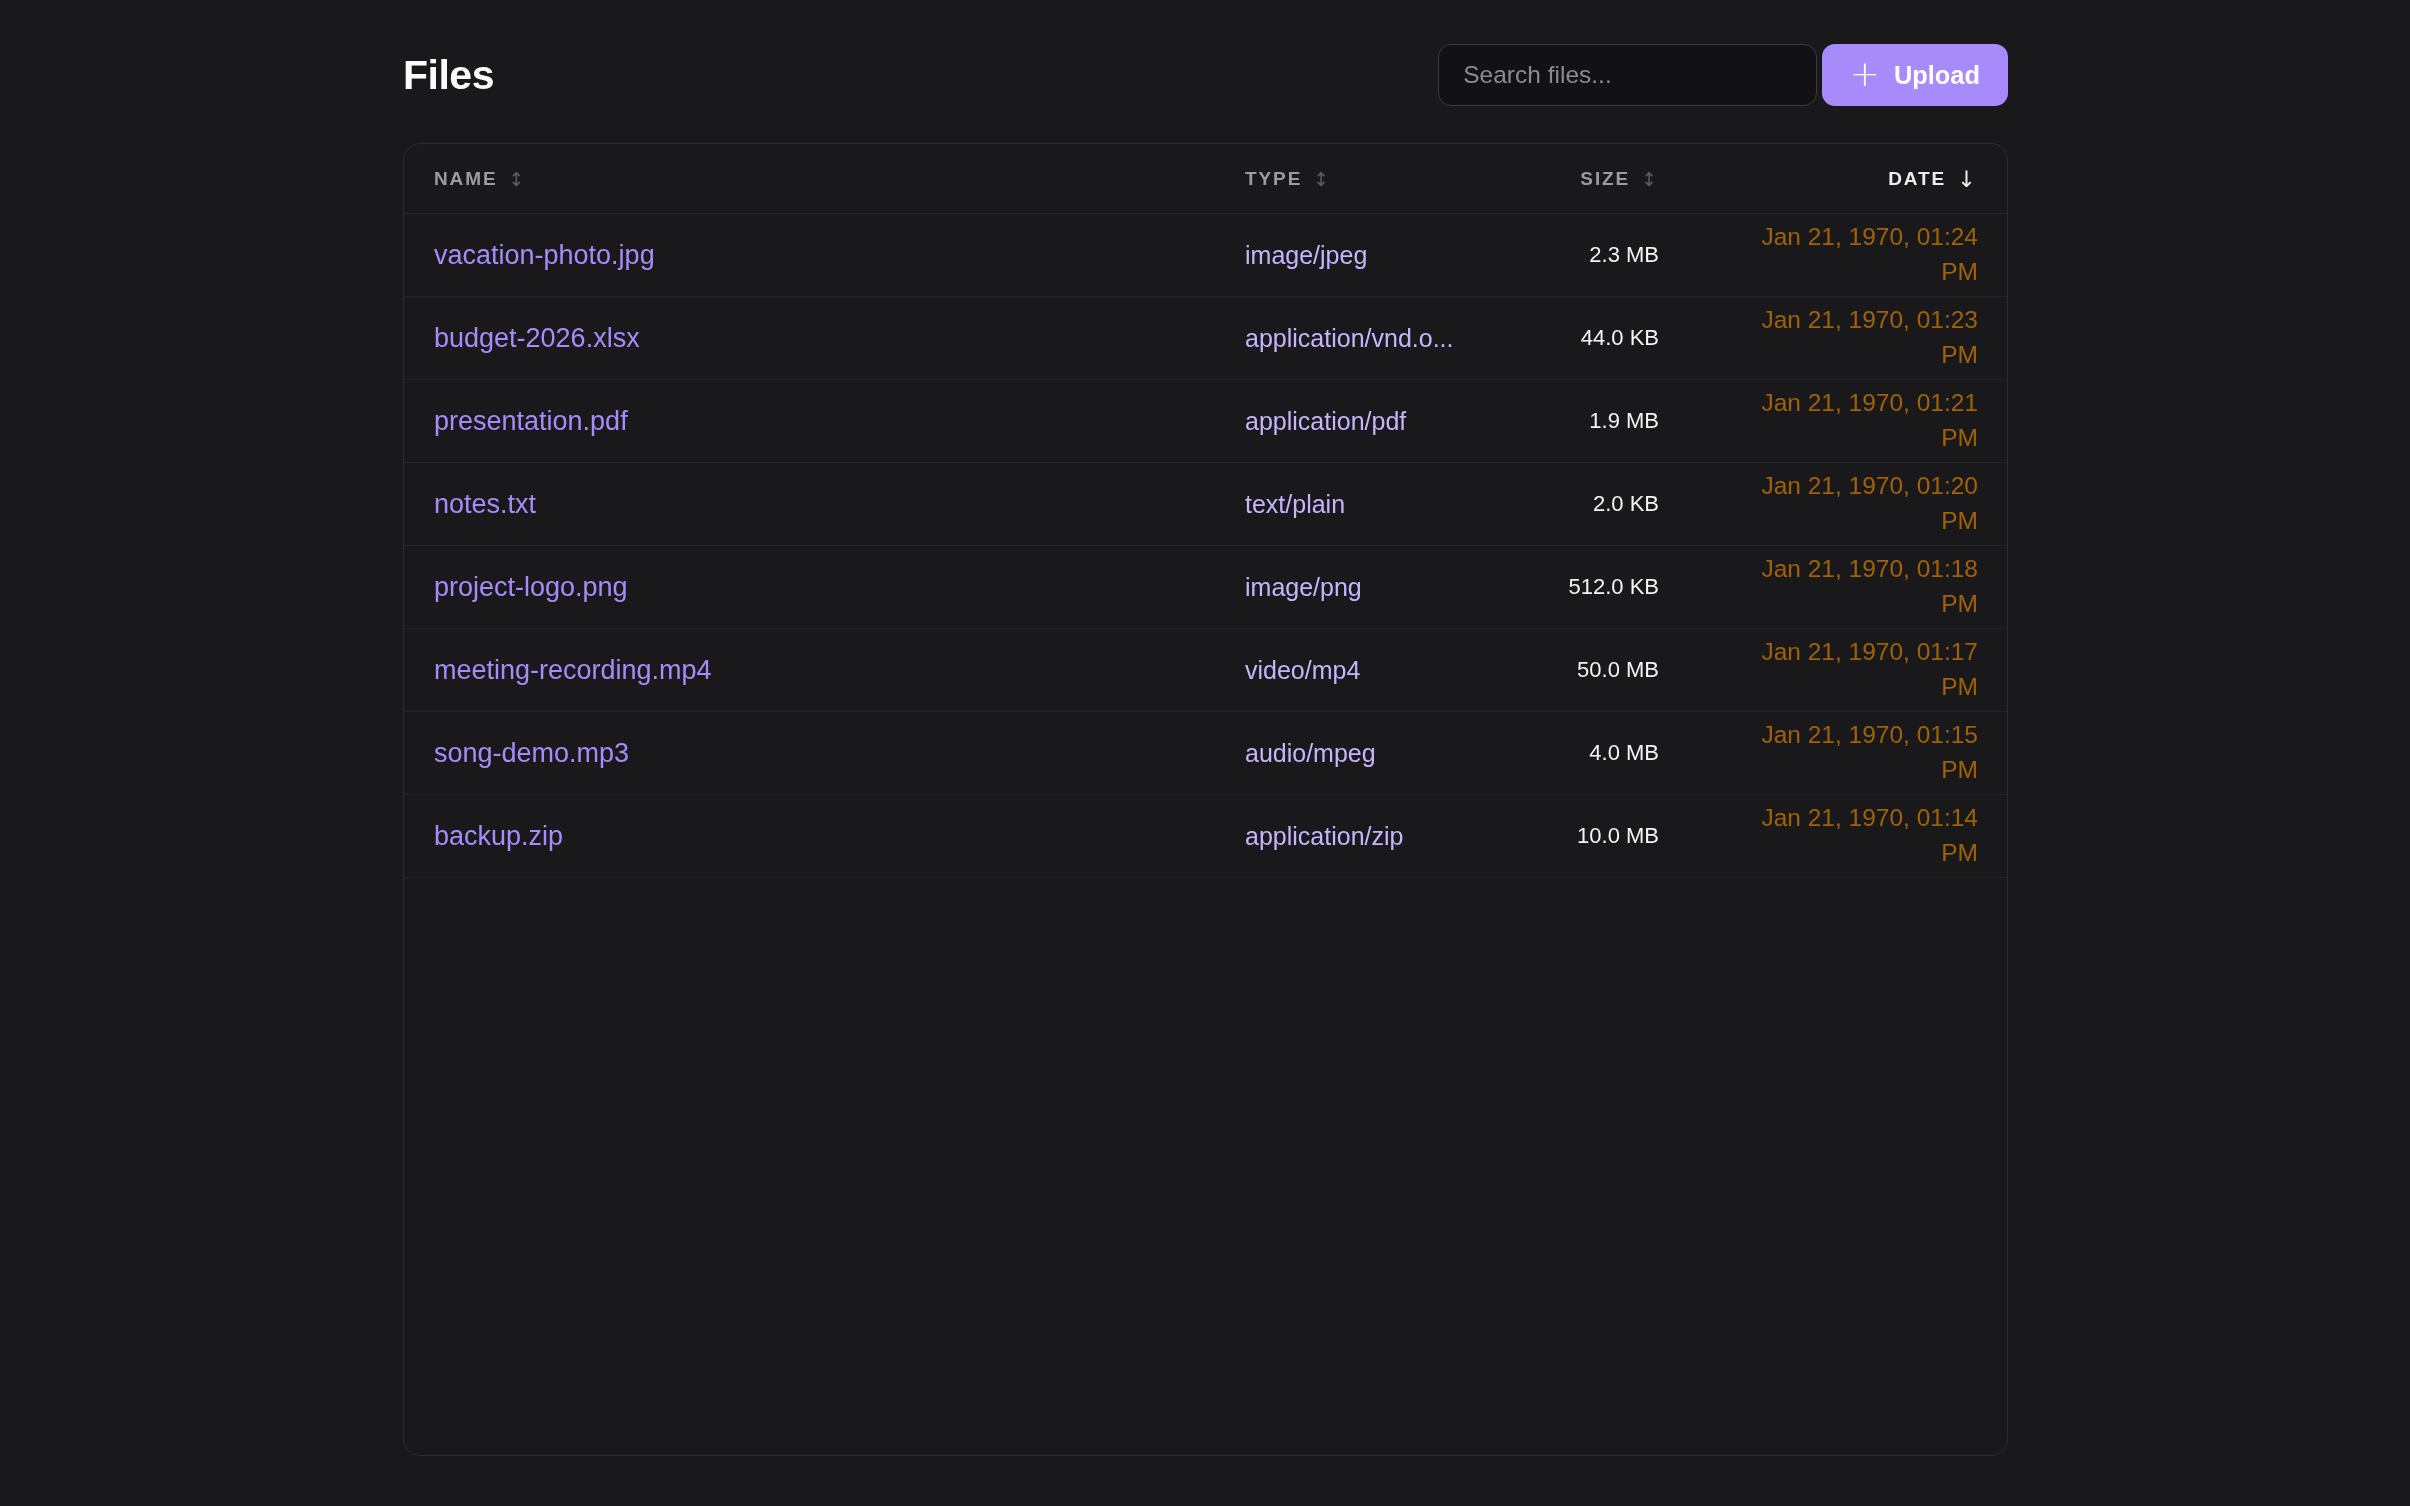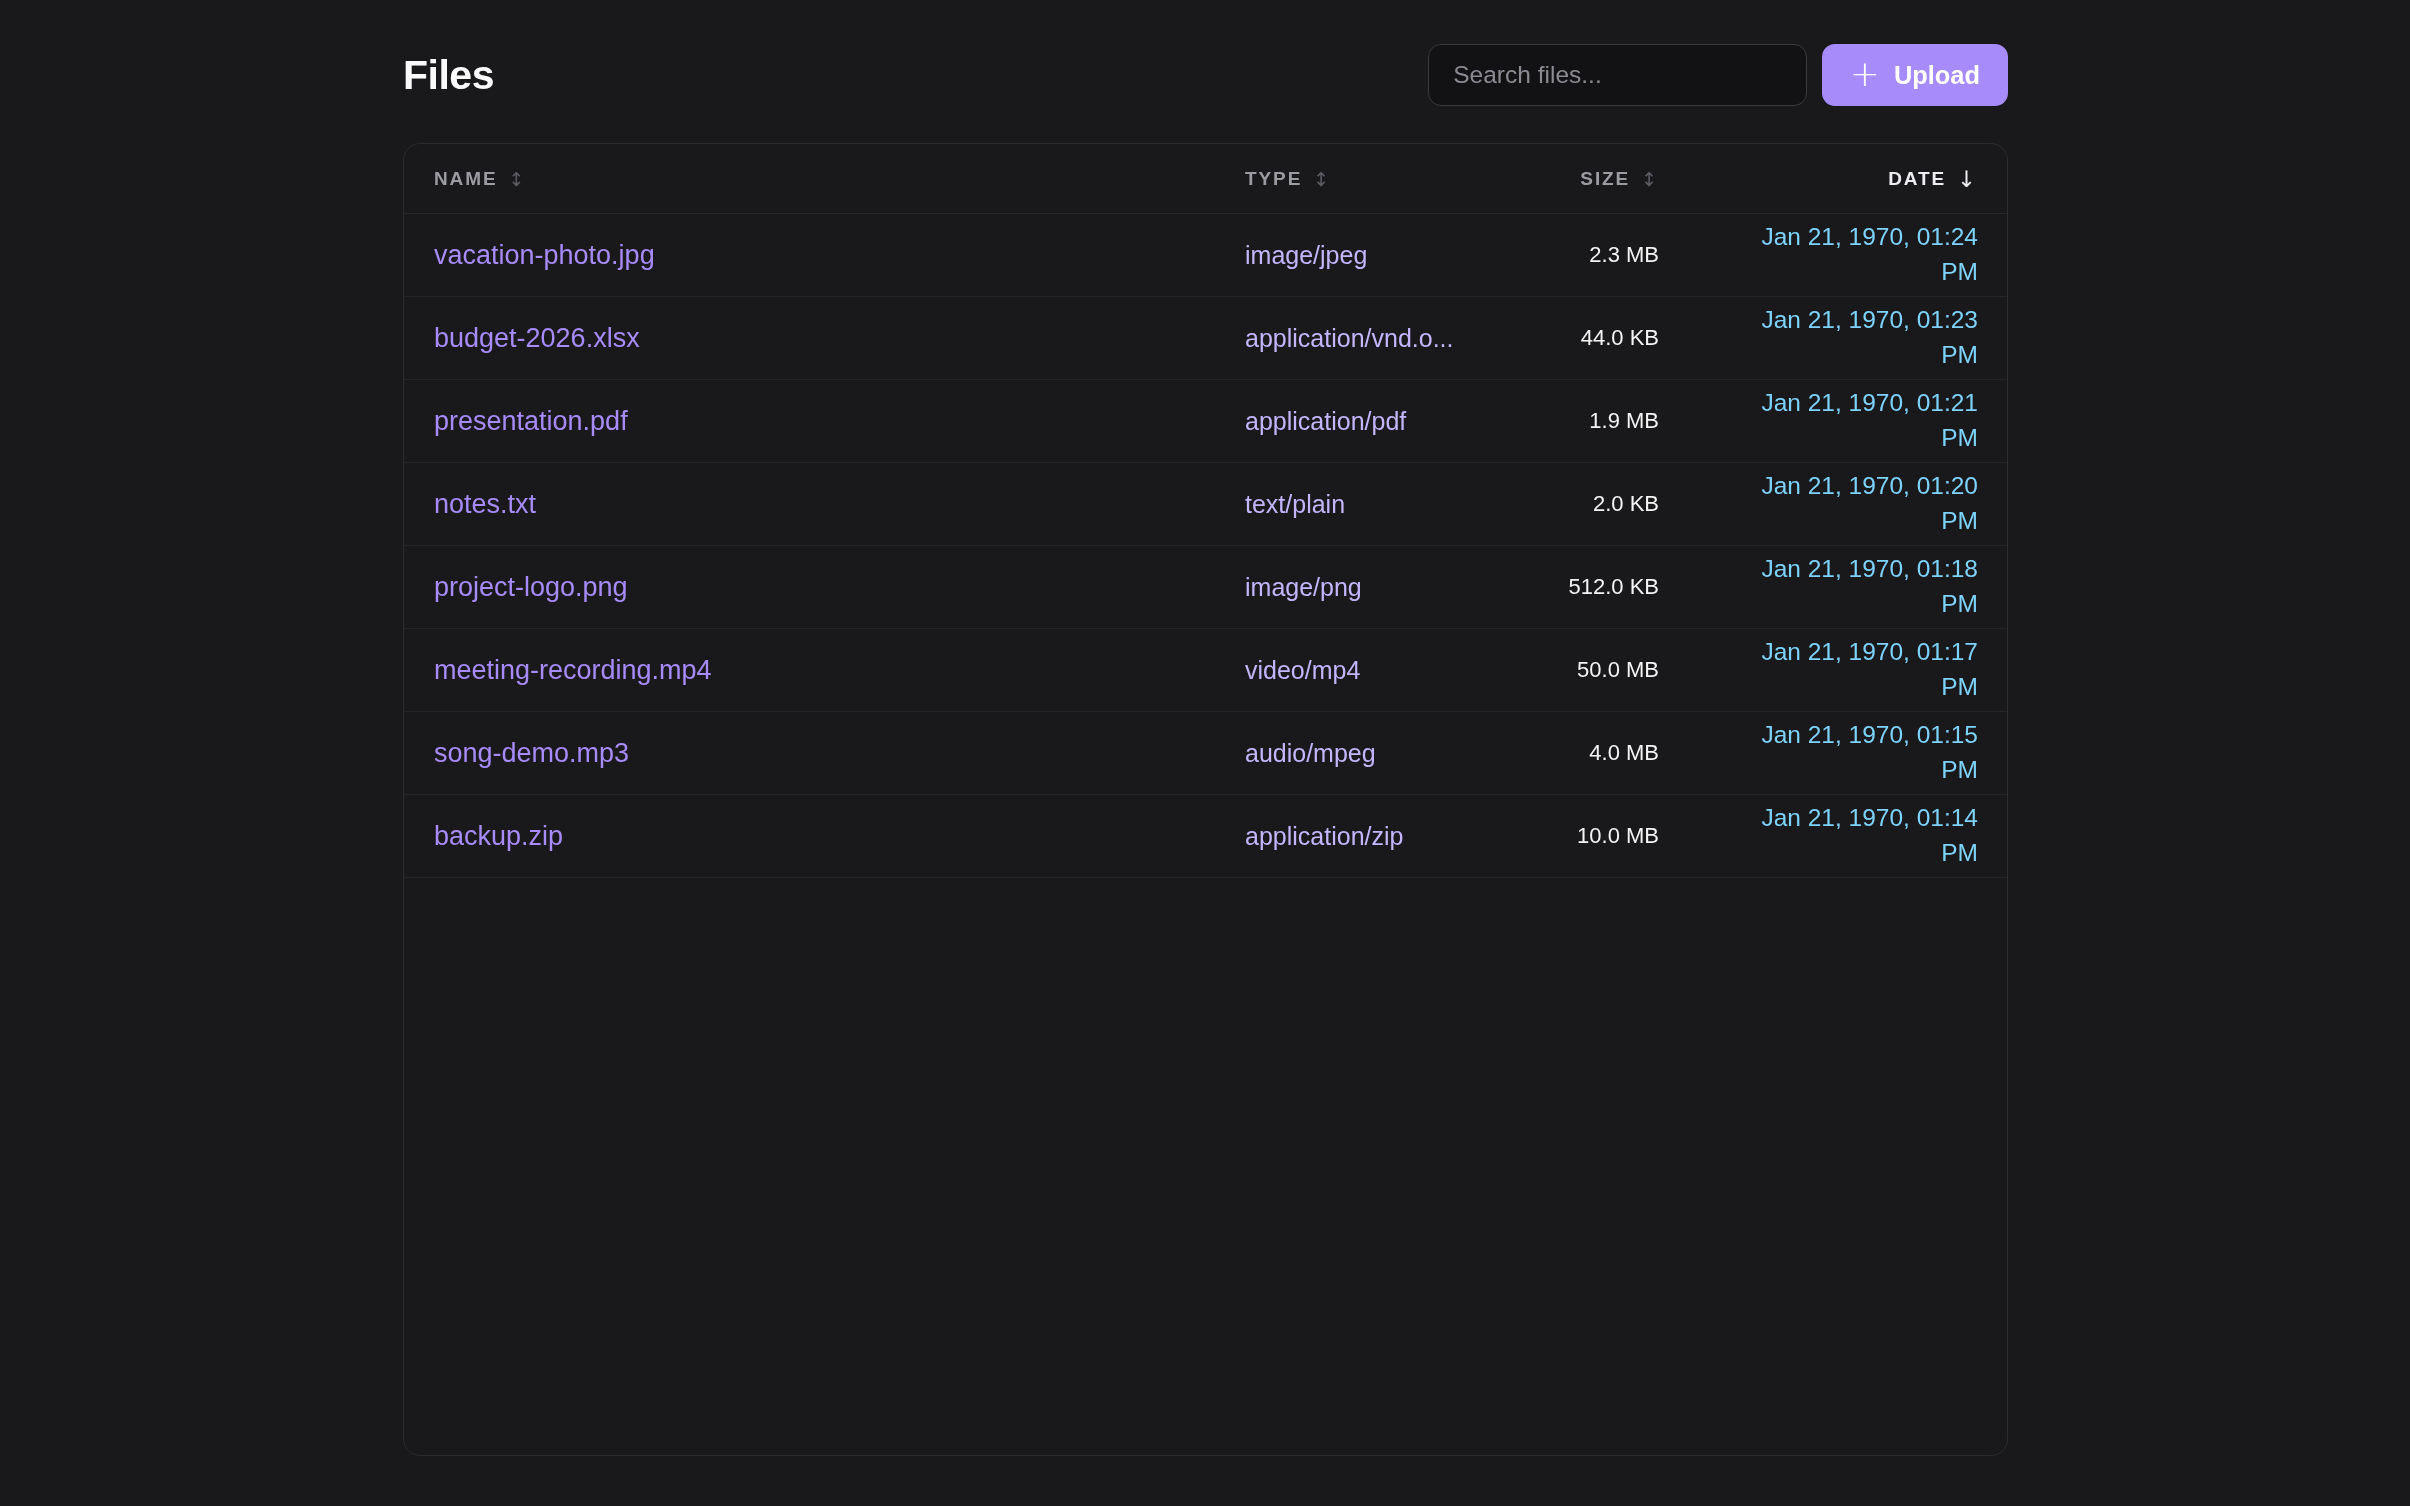--- a/index.html
+++ b/index.html
@@ -12,21 +12,21 @@
   .container { width: 1605px; margin: 0 auto; padding-top: 43px; }
 
   
   .topbar {
     display: flex; align-items: center; justify-content: space-between;
     height: 64px;
   }
   .page-title {
     font-size: 41px; font-weight: 700; color: #fafafa; letter-spacing: -0.5px;
   }
-  .topbar-right { display: flex; align-items: flex-end; gap: 15px; border-radius: 14px; }
+  .topbar-right { display: flex; align-items: flex-end; gap: 5px; border-radius: 14px; }
   .search-input {
     width: 379px; height: 62px;
     background: #121214;
     border: 1.9px solid #3a3a40;
     border-radius: 13px;
     padding: 0 24.5px;
     font-size: 24.5px;
     color: #e4e4e7;
     font-family: "Liberation Sans", sans-serif;
     outline: none;
@@ -90,21 +90,21 @@
     white-space: nowrap; overflow: hidden; text-overflow: ellipsis;
   }
   .cell-type {
     font-size: 25px; color: #c4b5fd;
     white-space: nowrap; overflow: hidden;
   }
   .cell-size {
     font-size: 22px; font-weight: 500; color: #f4f4f5; text-align: right;
   }
   .cell-date {
-    font-size: 24.5px; color: #7dd3fc; text-align: right;
+    font-size: 24.5px; color: #a16207; text-align: right;
     padding-left: 66px; line-height: 1.42;
   }
 </style>
 </head>
 <body>
 
 <div class="container">
 
   <div class="topbar">
     <div class="page-title">Files</div>

